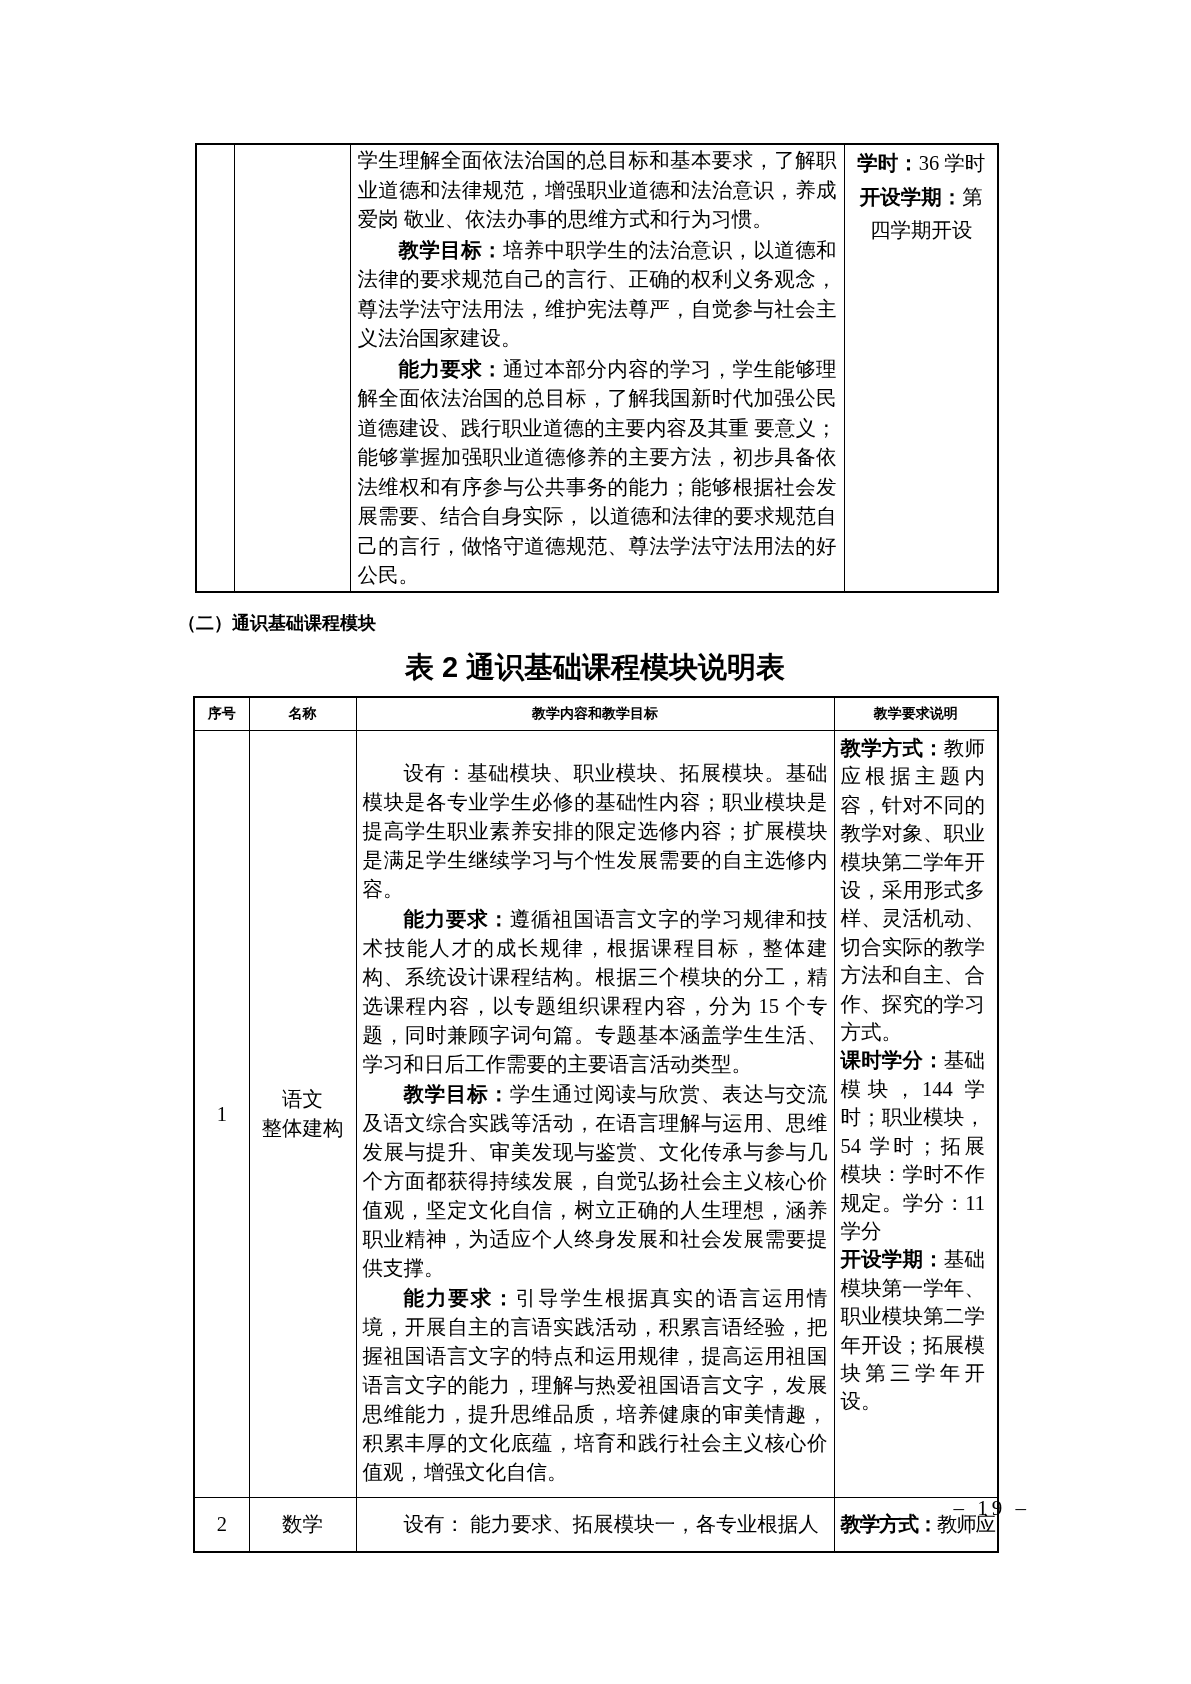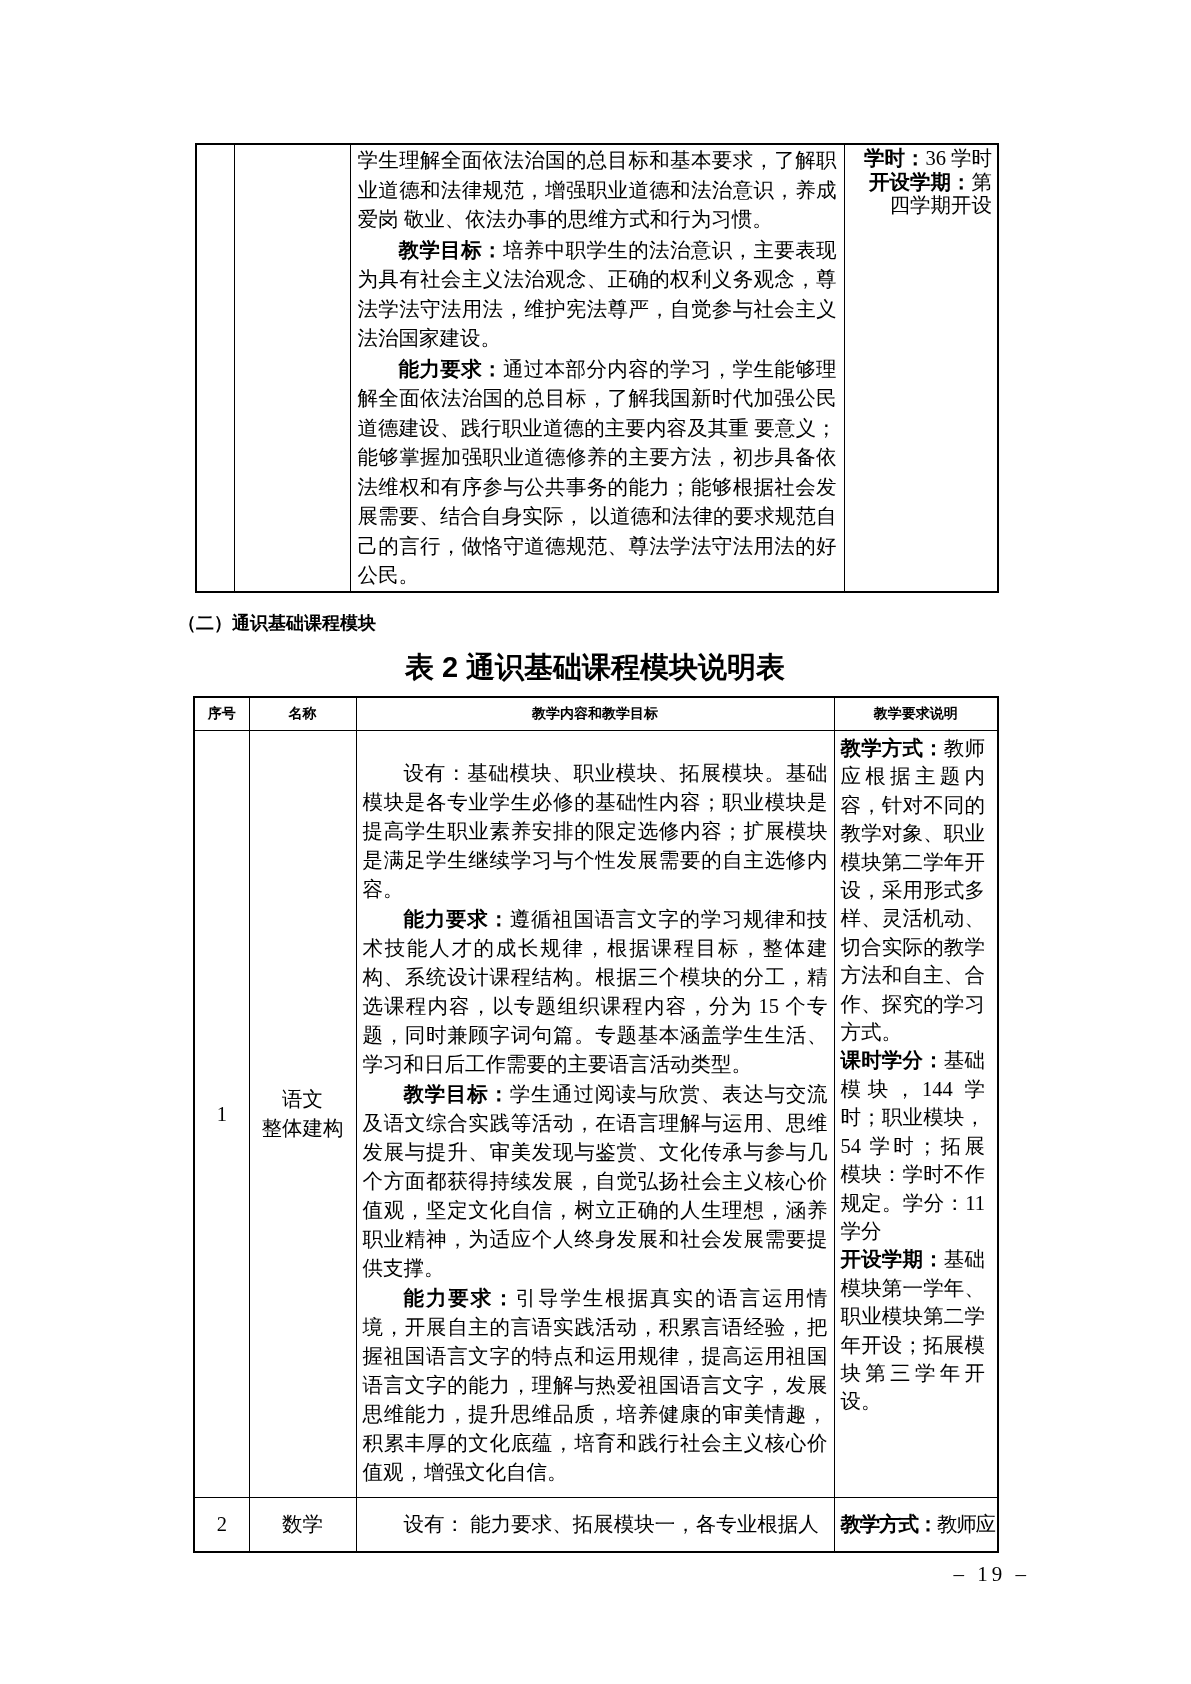--- a/index.html
+++ b/index.html
@@ -33,21 +33,21 @@
   .seg.bold {
     font-weight: 700;
     font-family: "Liberation Sans","DejaVu Sans",sans-serif;
   }
 
   
   #top-table { left:195px; top:143px; width:802px; }
   #top-table td.content-cell { padding: 1px 7px 0 7px; }
   #top-table td.content-cell .para { line-height: 29.5px; }
   #top-table td.req-cell { padding: 1px 5px 0 6px; }
-  #top-table td.req-cell .para { line-height: 23px; text-align: right; }
+  #top-table td.req-cell .para { line-height: 33px; text-align: center; }
 
   
   .section-heading {
     position: absolute;
     left: 178px; top: 606px;
     width: 830px;
     font-family: "Liberation Sans","DejaVu Sans",sans-serif;
     font-weight: 700;
     font-size: 18px;
     line-height: 34px;
@@ -83,21 +83,21 @@
   #table2 td.content-cell .para { line-height: 29px; }
   #table2 td.req-cell { padding: 3px 12px 0 6px; }
   #table2 td.req-cell .para { line-height: 28.4px; }
   #table2 tr.row2 td.content-cell { padding: 0 6px; vertical-align: middle; }
   #table2 tr.row2 td.req-cell { padding: 0 4px 0 6px; vertical-align: middle; }
   #table2 tr.row2 td.req-cell .para { white-space: nowrap; letter-spacing: -1.2px; }
 
   
   .page-number {
     position: absolute;
-    top: 1562px;
+    top: 1496px;
     left: 0;
     width: 1030px;
     text-align: right;
     font-size: 21px;
     letter-spacing: 4px;
   }
 </style>
 </head>
 <body>
 
@@ -109,21 +109,21 @@
         <col style="width:116px">
         <col style="width:494px">
         <col style="width:154px">
     </colgroup>
     <tbody>
         <tr style="height:441px">
       <td class="seq-cell"></td>
       <td class="name-cell"></td>
       <td class="content-cell">
             <p class="para"><span class="seg">学生理解全面依法治国的总目标和基本要求，了解职业道德和法律规范，增强职业道德和法治意识，养成爱岗 敬业、依法办事的思维方式和行为习惯。</span></p>
-            <p class="para indent"><span class="seg bold">教学目标：</span><span class="seg">培养中职学生的法治意识，主要表现为具有社会主义法治观念、正确的权利义务观念，尊法学法守法用法，维护宪法尊严，自觉参与社会主义法治国家建设。</span></p>
+            <p class="para indent"><span class="seg bold">教学目标：</span><span class="seg">培养中职学生的法治意识，以道德和法律的要求规范自己的言行、正确的权利义务观念，尊法学法守法用法，维护宪法尊严，自觉参与社会主义法治国家建设。</span></p>
             <p class="para indent"><span class="seg bold">能力要求：</span><span class="seg">通过本部分内容的学习，学生能够理解全面依法治国的总目标，了解我国新时代加强公民道德建设、践行职业道德的主要内容及其重 要意义；能够掌握加强职业道德修养的主要方法，初步具备依法维权和有序参与公共事务的能力；能够根据社会发展需要、结合自身实际， 以道德和法律的要求规范自己的言行，做恪守道德规范、尊法学法守法用法的好公民。</span></p>
           </td>
       <td class="req-cell">
             <p class="para"><span class="seg bold">学时：</span><span class="seg">36 学时</span></p>
             <p class="para"><span class="seg bold">开设学期：</span><span class="seg">第四学期开设</span></p>
           </td>
     </tr>
   </tbody>
     </table>
 

